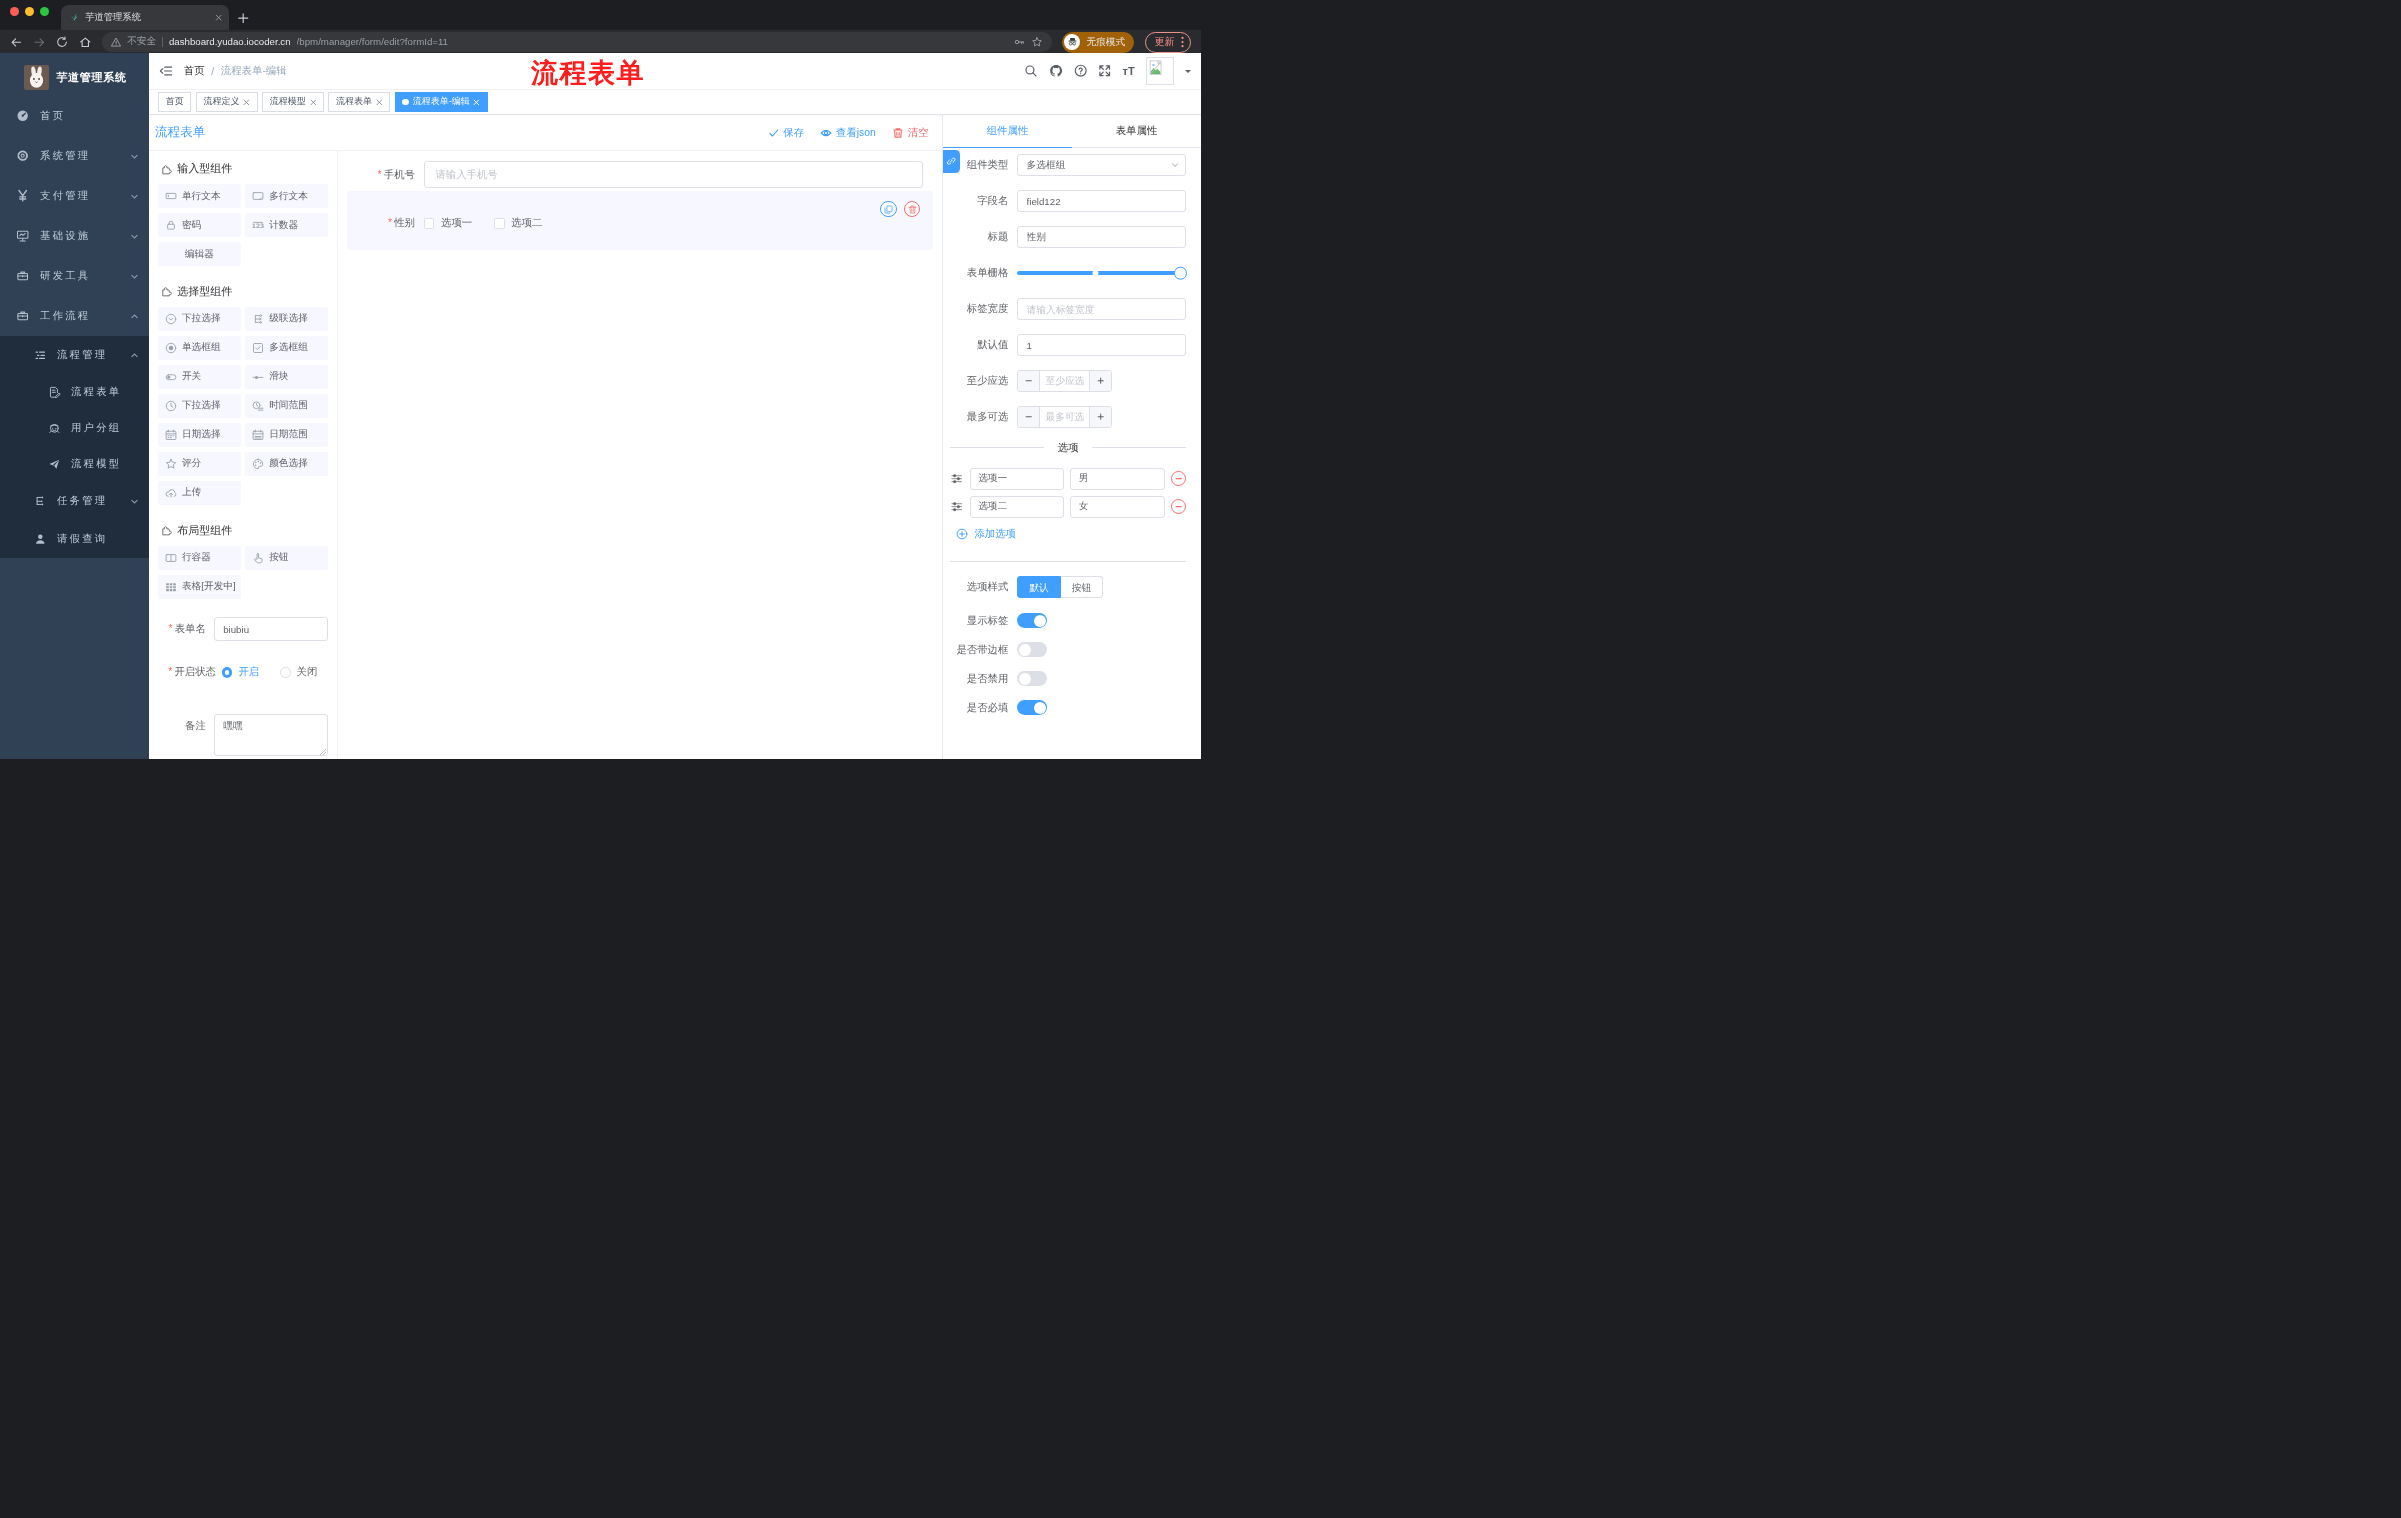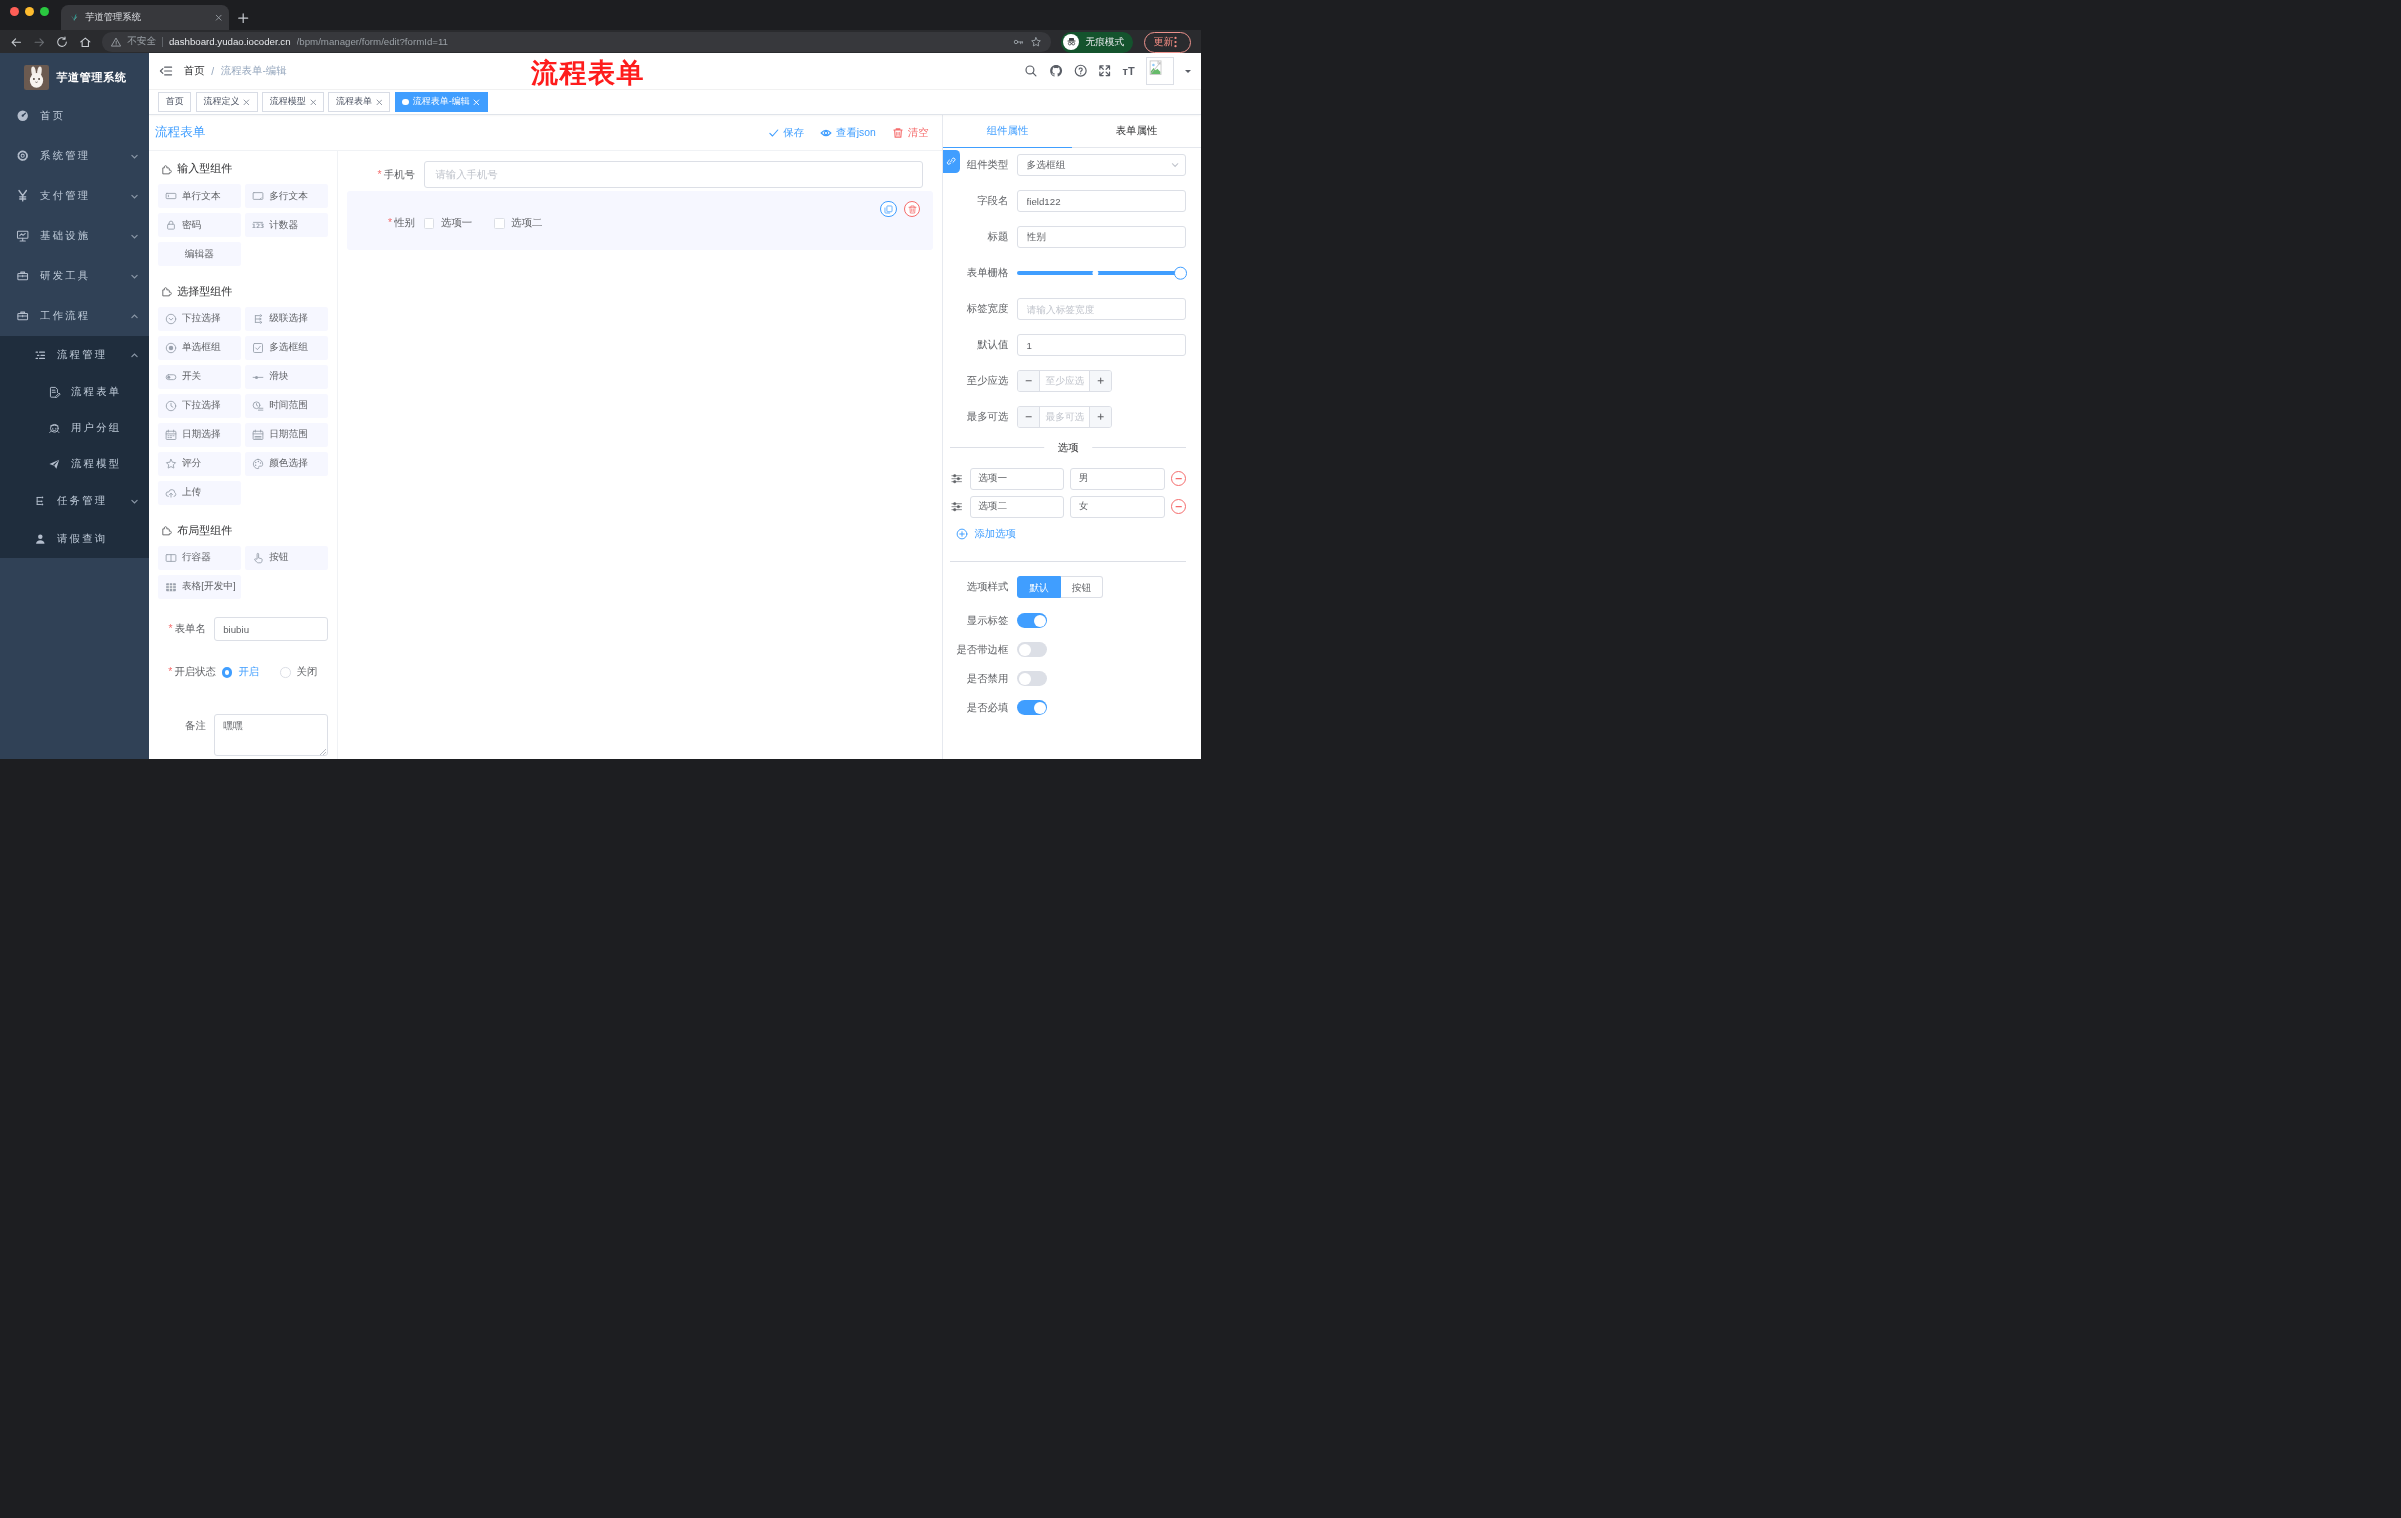--- a/index.html
+++ b/index.html
@@ -17,23 +17,23 @@
   .newtab{margin:0 0 6.7px 9px}
   .toolbar{height:24px;background:#2a2b2e;display:flex;align-items:center;gap:10.4px;padding:0 10.4px}
   .cic *{stroke:#c9cdd2;fill:none;stroke-width:1.6;stroke-linecap:round;stroke-linejoin:round}
   .cic.dim *{stroke:#6a6d72}
   .addr{flex:1;height:19.3px;background:#37383c;border-radius:9.7px;display:flex;align-items:center;gap:6px;padding:0 9px;min-width:0}
   .addr .sec{color:#9aa0a6;font-size:9.7px}
   .addr .vsep{width:0.7px;height:10.4px;background:#5f6368}
   .addr .dom{color:#e8eaed;font-size:9.7px}
   .addr .pth{color:#9aa0a6;font-size:9.7px;flex:1;white-space:nowrap;overflow:hidden}
   .gic *{stroke:#9aa0a6;fill:none;stroke-width:1.4;stroke-linecap:round;stroke-linejoin:round}
-  .incog{height:21px;background:#14532d;border-radius:10.4px;display:flex;align-items:center;gap:6px;padding:0 9px 0 2.2px;color:#e8eaed;font-size:9.7px;flex:none}
+  .incog{height:21px;background:#a16207;border-radius:10.4px;display:flex;align-items:center;gap:6px;padding:0 9px 0 2.2px;color:#e8eaed;font-size:9.7px;flex:none}
   .incx{width:16.3px;height:16.3px;border-radius:50%;background:#fff;display:flex;align-items:center;justify-content:center}
-  .updt{height:21px;border:1.1px solid #ec928c;border-radius:11px;display:flex;align-items:center;padding:0 13px 0 9px;color:#f28b82;font-size:10px;flex:none}
+  .updt{height:21px;border:1.1px solid #ec928c;border-radius:11px;display:flex;align-items:center;gap:6px;padding:0 6px 0 9px;color:#f28b82;font-size:10px;flex:none}
   
   .app{display:flex;height:706px;background:#fff}
   .sidebar{width:149px;background:#304156;flex:none;color:#bfcbd9;overflow:hidden}
   .logo{height:37px;display:flex;align-items:center;gap:7.4px;padding:0 0 0 24px;margin-top:6px}
   .logo .lt{color:#fff;font-size:11px;font-weight:bold;letter-spacing:0.7px;white-space:nowrap}
   .mi{display:flex;align-items:center;height:40px;padding:0 10.4px 0 16.3px;font-size:10.4px;letter-spacing:2.2px;cursor:pointer;white-space:nowrap}
   .mi .sic{margin-right:10.4px;flex:none}
   .mi .ml{flex:1}
   .sub{background:#1f2d3d}
   .mi.l2{padding-left:34px;height:38px}

